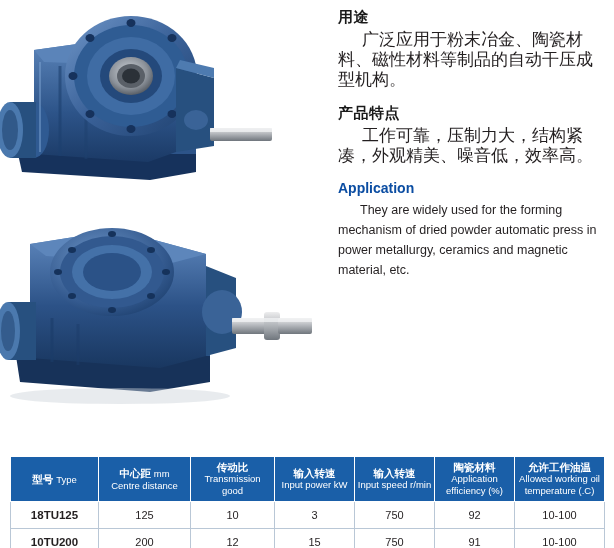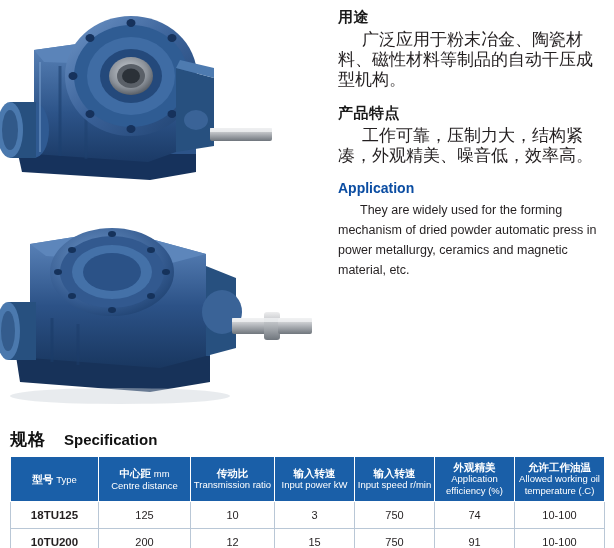--- a/index.html
+++ b/index.html
@@ -287,24 +287,20 @@
     <p class="p-cn">广泛应用于粉末冶金、陶瓷材料、磁性材料等制品的自动干压成型机构。</p>
 
     <h3 class="h-cn">产品特点</h3>
     <p class="p-cn">工作可靠，压制力大，结构紧凑，外观精美、噪音低，效率高。</p>
 
     <h3 class="h-en">Application</h3>
     <p class="p-en">They are widely used for the forming mechanism of dried powder automatic press in power metallurgy, ceramics and magnetic material, etc.</p>
 
   </div>
 
-  <div class="spec-head">
-    <span class="cn">规格</span>
-    <span class="en">Specification</span>
-  </div>
 
   <table class="spec">
     <colgroup>
       <col style="width:88px">
       <col style="width:92px">
       <col style="width:84px">
       <col style="width:80px">
       <col style="width:80px">
       <col style="width:80px">
       <col style="width:90px">
@@ -315,48 +311,48 @@
           <span>型号</span>
           <span class="inline-sub">Type</span>
         </th>
         <th>
           <span>中心距</span>
           <span class="inline-sub">mm</span>
           <span class="sub">Centre distance</span>
         </th>
         <th>
           <span>传动比</span>
-          <span class="sub">Transmission ratio</span>
+          <span class="sub">Transmission good</span>
         </th>
         <th>
           <span>输入转速</span>
           <span class="sub">Input power kW</span>
         </th>
         <th>
           <span>输入转速</span>
           <span class="sub">Input speed r/min</span>
         </th>
         <th>
-          <span>外观精美</span>
+          <span>陶瓷材料</span>
           <span class="sub">Application efficiency (%)</span>
         </th>
         <th>
           <span>允许工作油温</span>
           <span class="sub">Allowed working oil temperature (.C)</span>
         </th>
       </tr>
     </thead>
     <tbody>
       <tr class="row-a">
         <td class="model">18TU125</td>
         <td>125</td>
         <td>10</td>
         <td>3</td>
         <td>750</td>
-        <td>74</td>
+        <td>92</td>
         <td>10-100</td>
       </tr>
       <tr class="row-b">
         <td class="model">10TU200</td>
         <td>200</td>
         <td>12</td>
         <td>15</td>
         <td>750</td>
         <td>91</td>
         <td>10-100</td>

